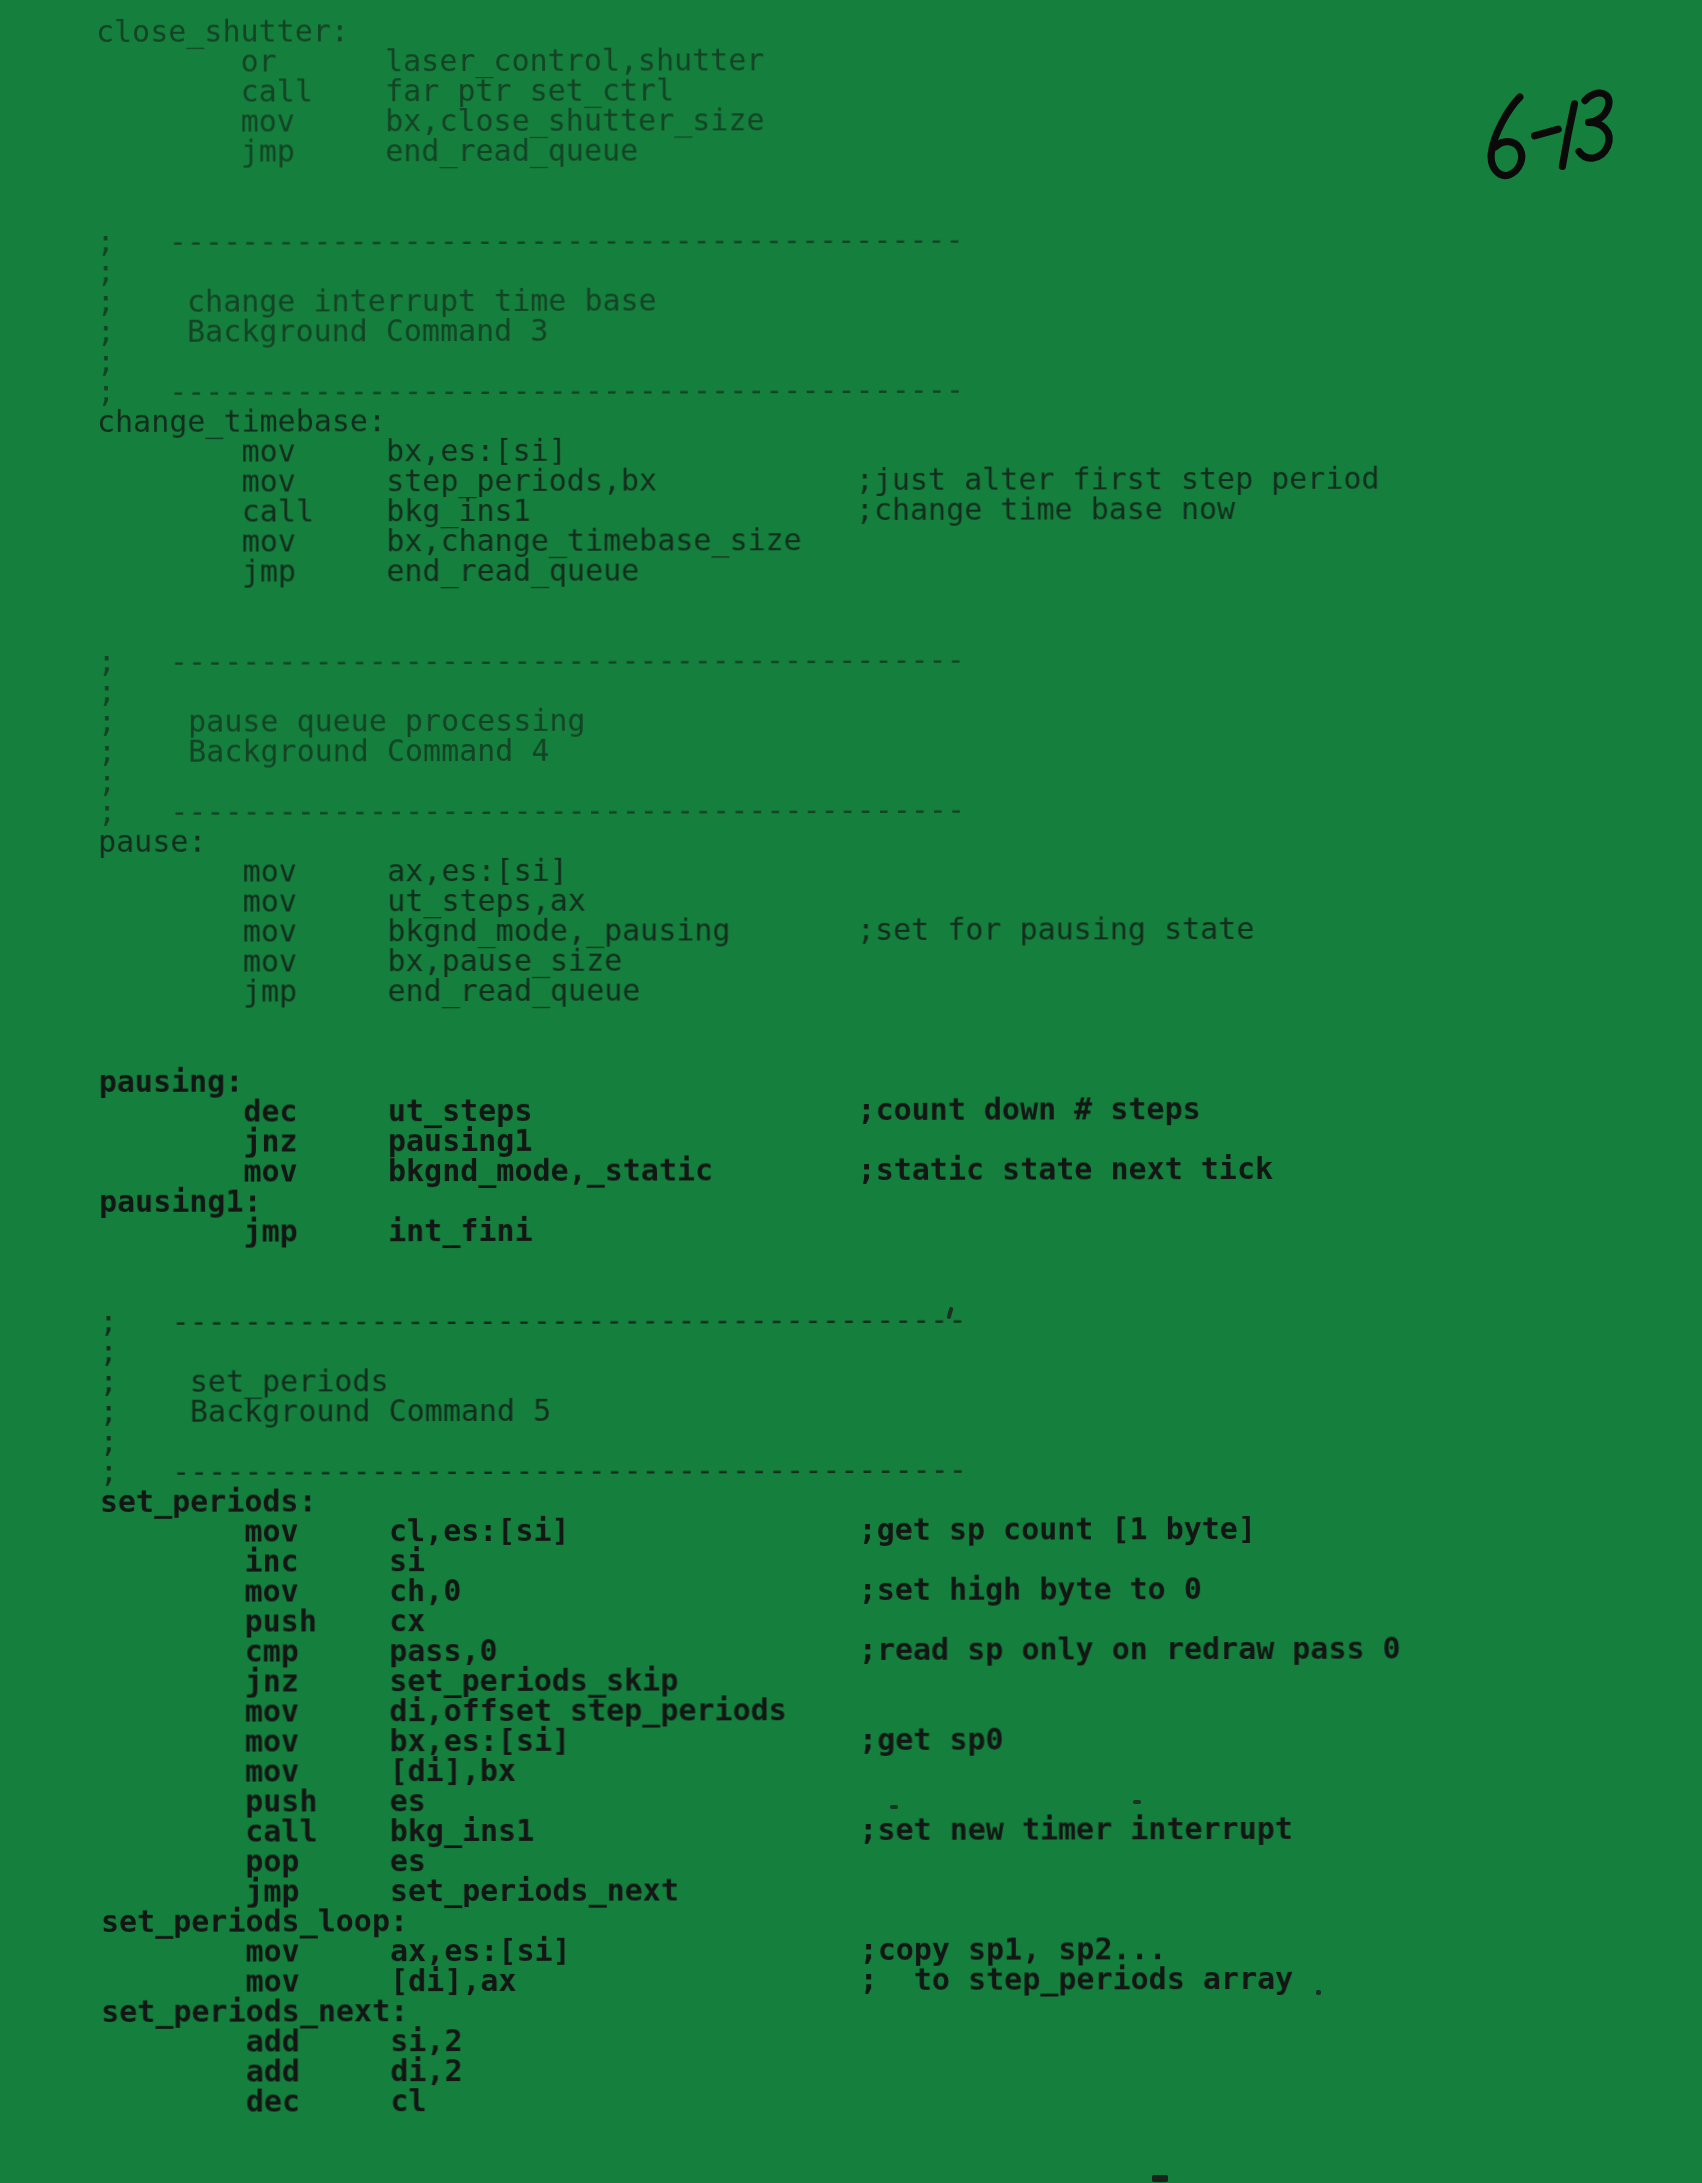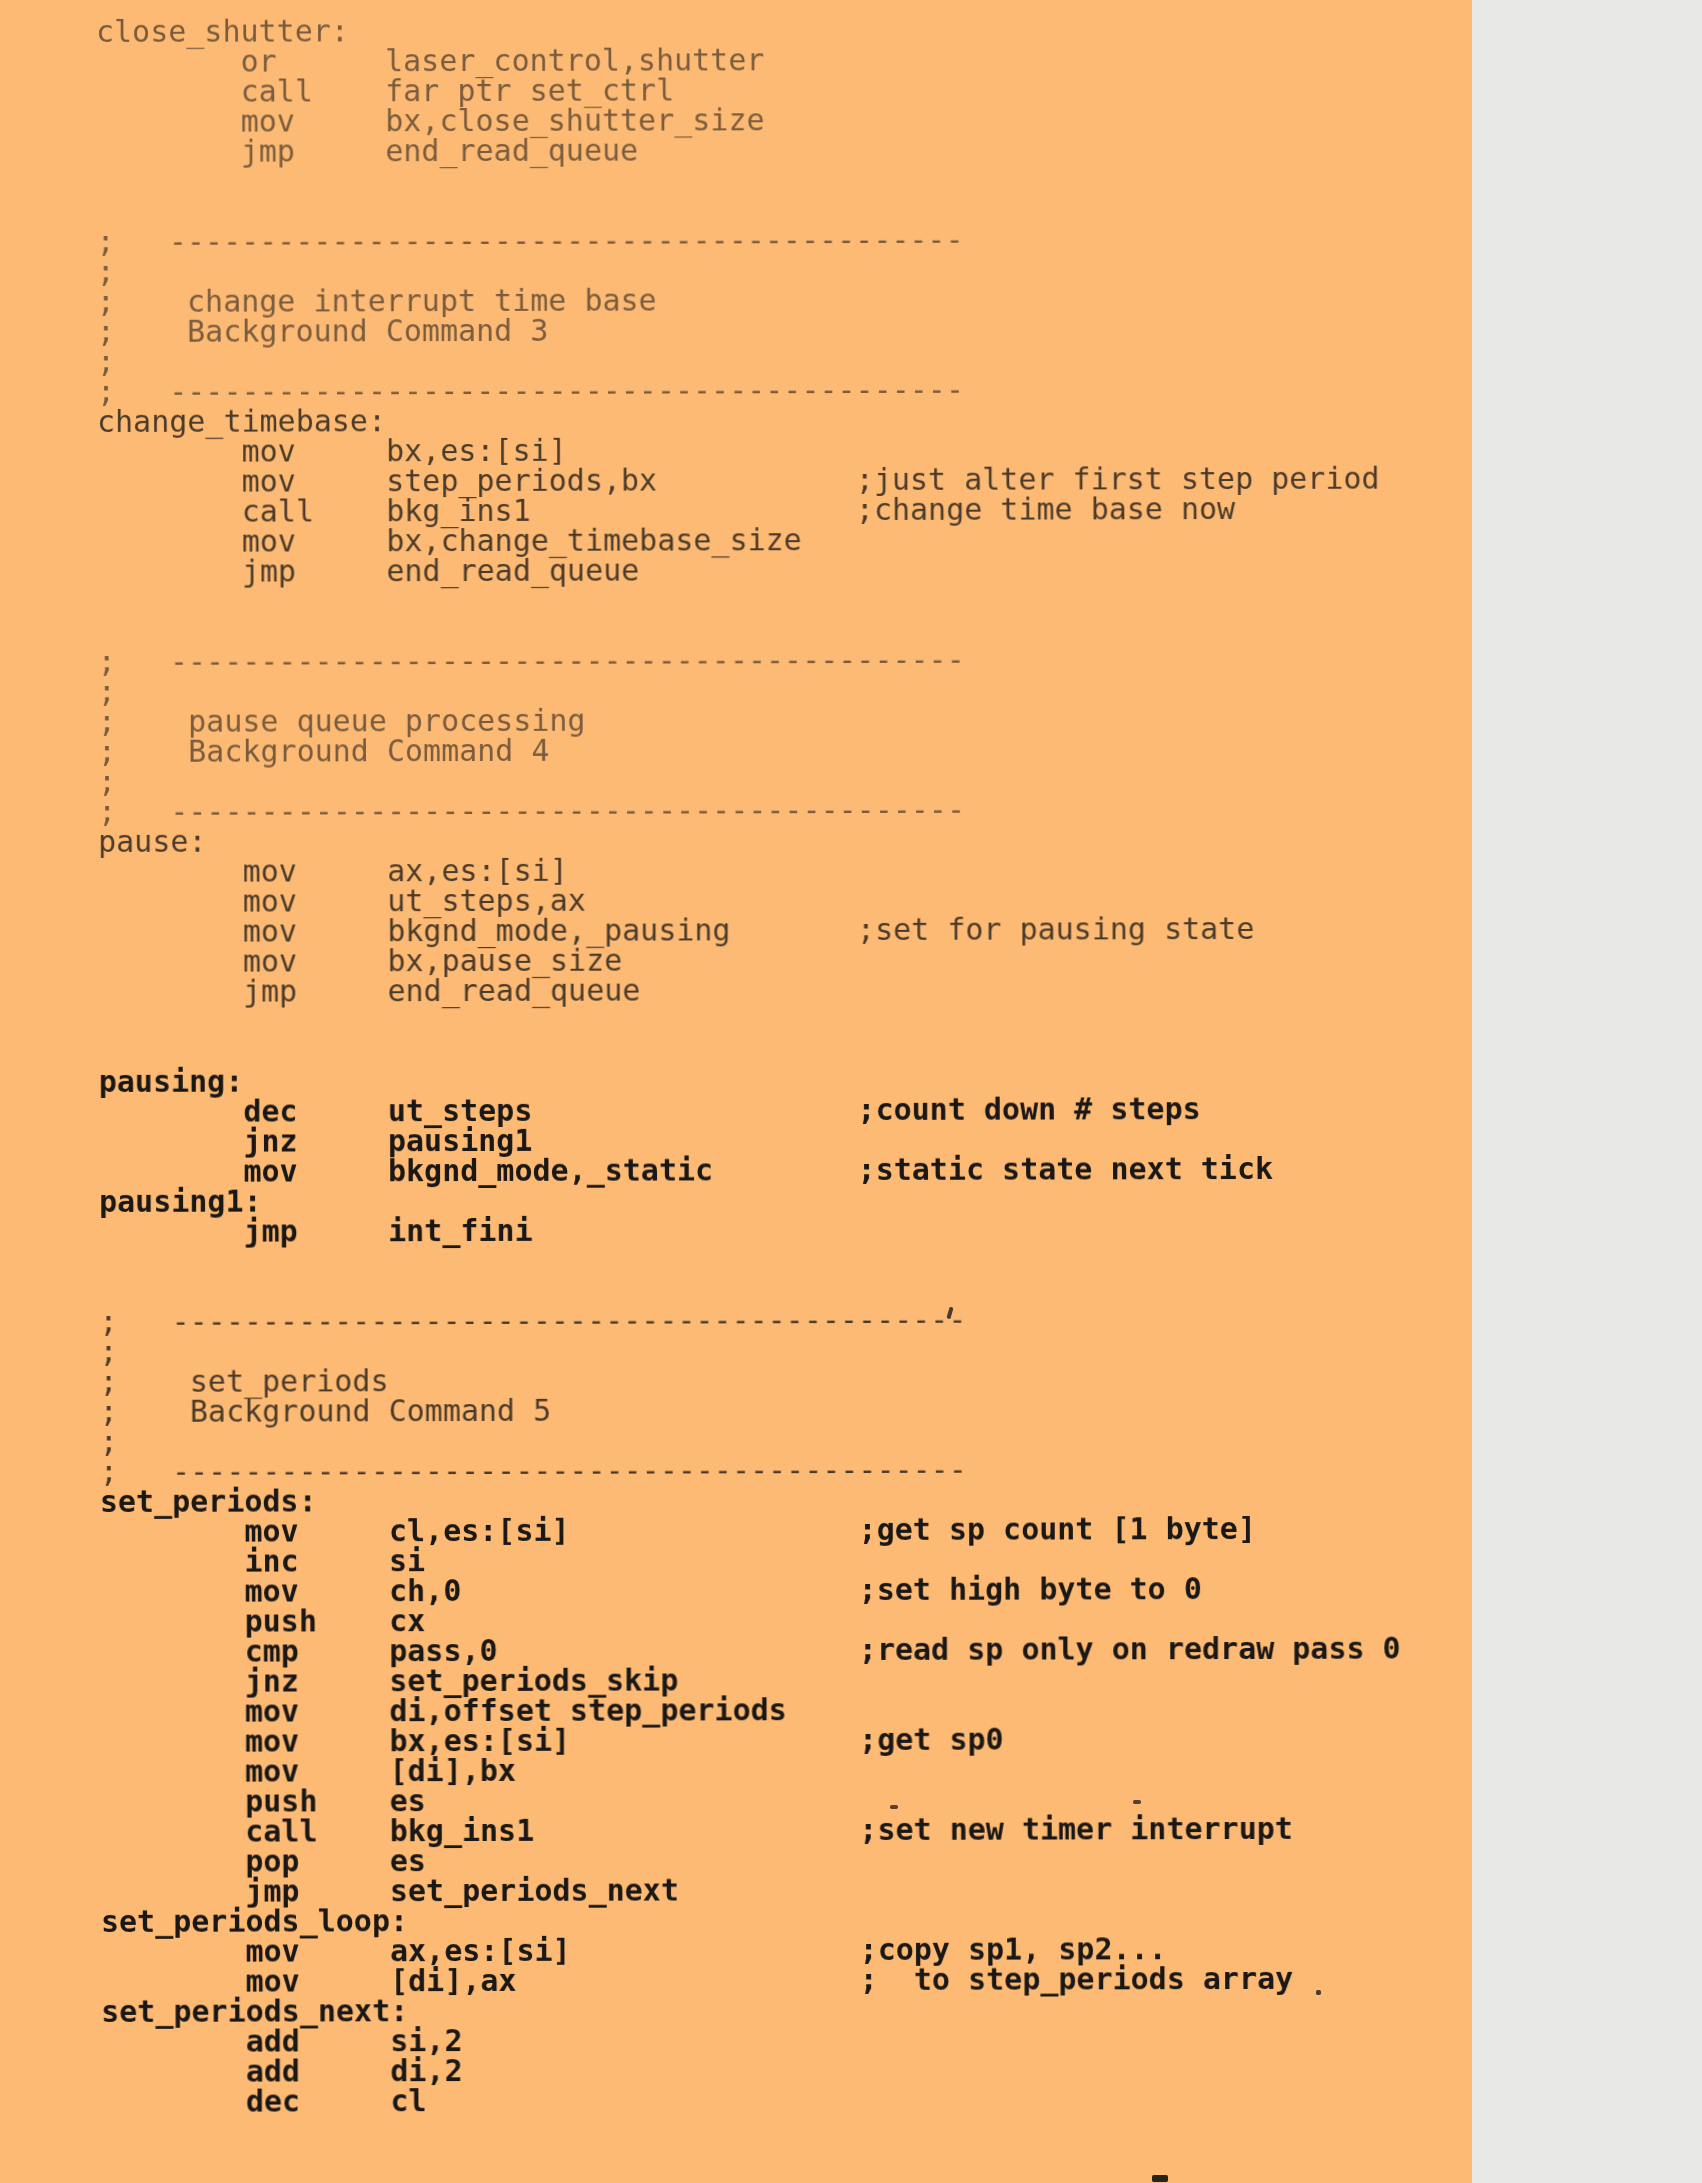--- a/index.html
+++ b/index.html
@@ -2,23 +2,23 @@
 <html style="font-size:13.4px"><head>
 <meta charset="utf-8">
 <style>
   html, body {
     margin: 0;
     padding: 0;
     background: #e8e8e6;
   }
   .scan-page {
     position: relative;
-    width: 1472px;
+    width: 1702px;
     height: 2183px;
-    background: #fdba74;
+    background: #15803d;
     overflow: hidden;
     font-family: "DejaVu Sans Mono", "Liberation Mono", monospace;
   }
   .code-listing {
     position: absolute;
     left: 96px;
     top: 17px;
     font-size: 30px;
     line-height: 30px;
     color: #131313;

